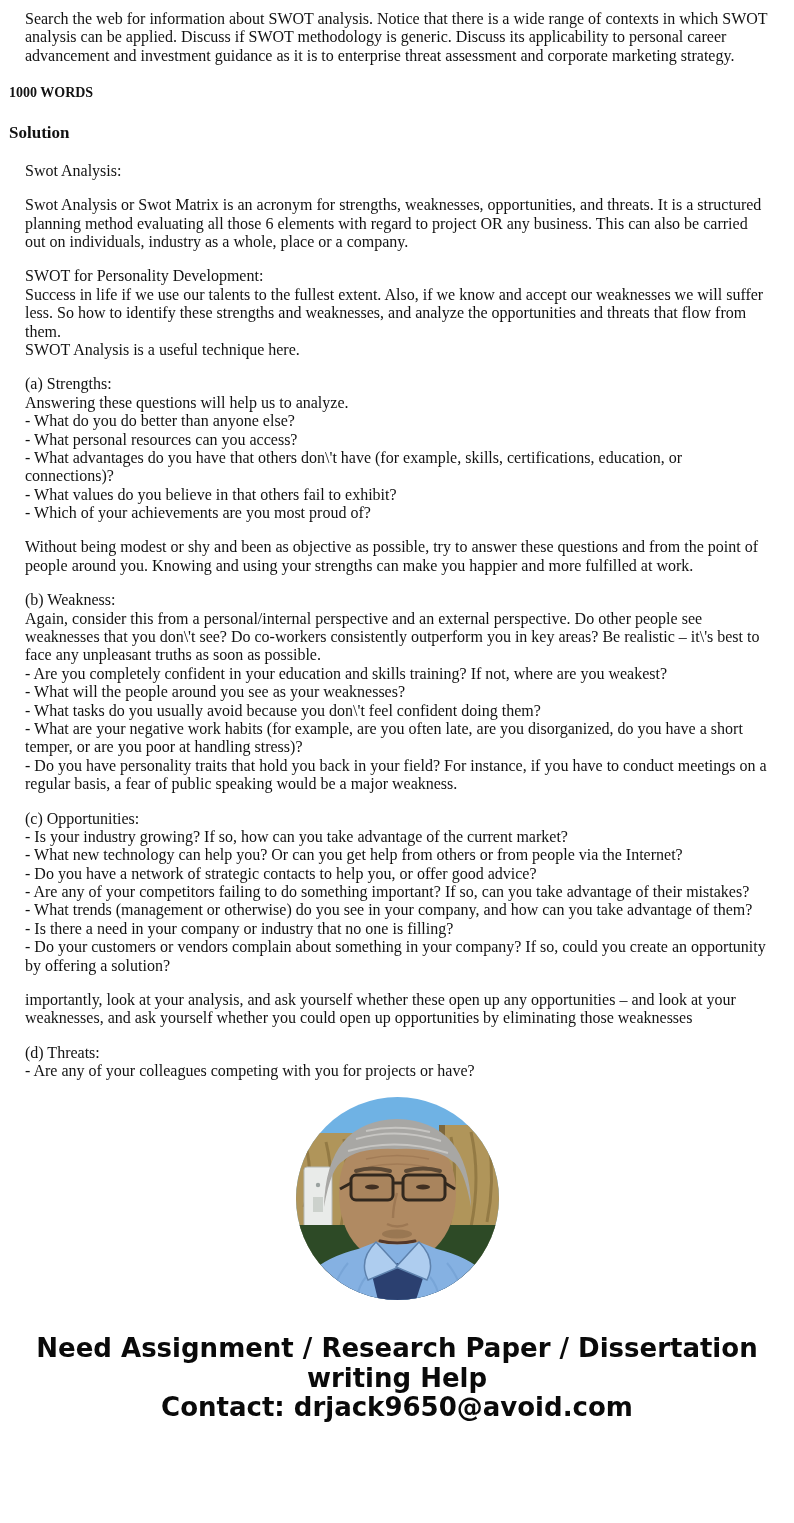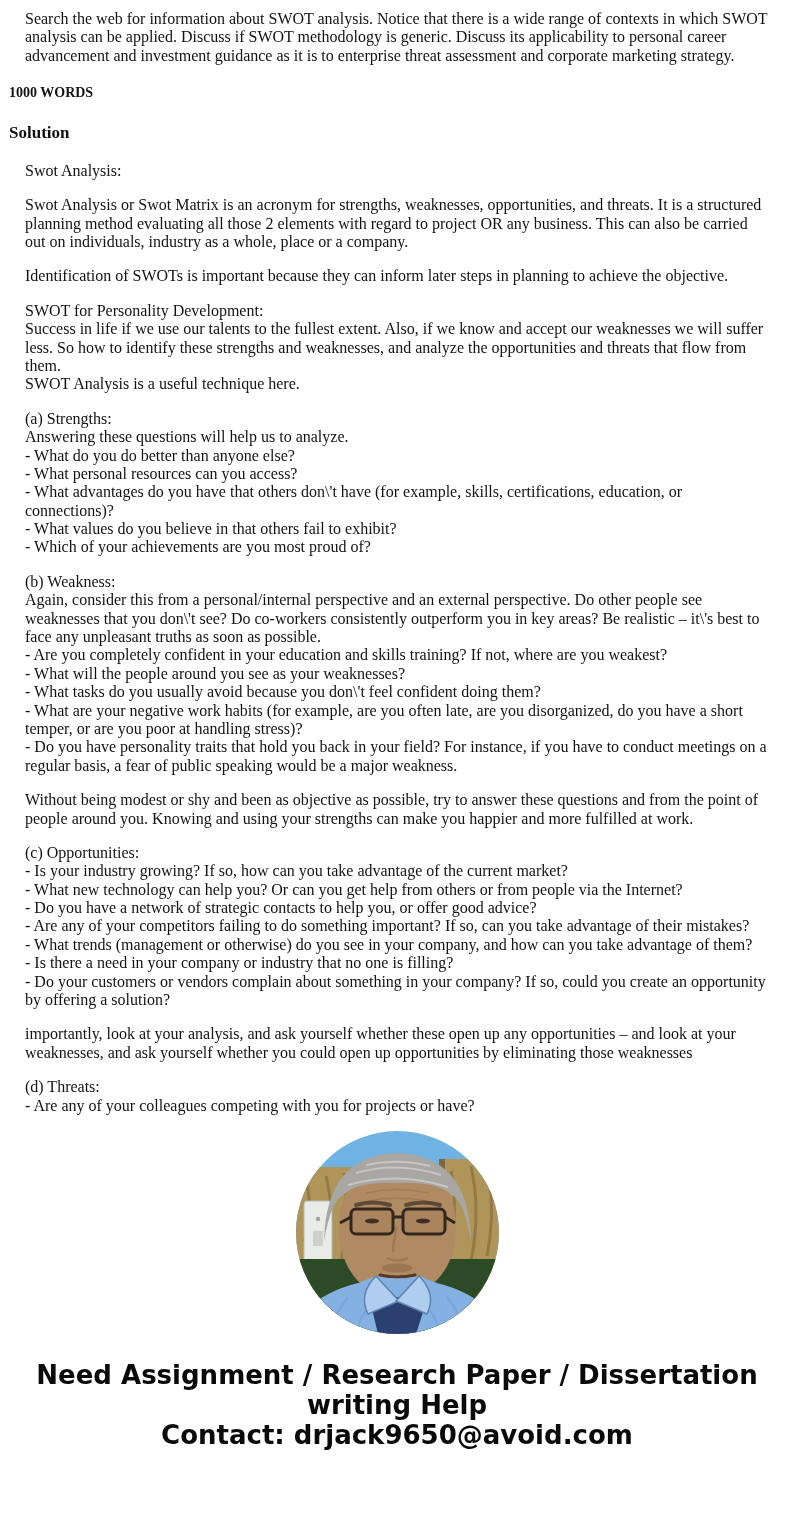--- a/index.html
+++ b/index.html
@@ -31,21 +31,21 @@
     font-weight: bold;
     font-size: 17px;
     font-family: "Liberation Serif", serif;
   }
   .avatar-wrap {
     margin: 14px 0 0 0;
     text-align: center;
   }
   .avatar-wrap svg { display: inline-block; vertical-align: top; }
   .footer-banner {
-    margin-top: 27px;
+    margin-top: 34px;
     text-align: center;
     font-family: "DejaVu Sans", sans-serif;
     font-weight: 700;
     font-size: 26px;
     line-height: 1.15;
     color: #0a0a0a;
   }
   .footer-line { white-space: nowrap; }
   
   .curtain-swirl { fill: none; stroke: #7c6433; stroke-width: 3; opacity: .55; }
@@ -63,40 +63,39 @@
 
 <main class="doc">
 
   <p class="para first">Search the web for information about SWOT analysis. Notice that there is a wide range of contexts in which SWOT analysis can be applied. Discuss if SWOT methodology is generic. Discuss its applicability to personal career advancement and investment guidance as it is to enterprise threat assessment and corporate marketing strategy.</p>
 
   <p class="word-count">1000 WORDS</p>
 
   <h2 class="solution-heading">Solution</h2>
 
   <p class="para">Swot Analysis:</p>
-  <p class="para">Swot Analysis or Swot Matrix is an acronym for strengths, weaknesses, opportunities, and threats. It is a structured planning method evaluating all those 2 elements with regard to project OR any business. This can also be carried out on individuals, industry as a whole, place or a company.</p>
-  <p class="para">Identification of SWOTs is important because they can inform later steps in planning to achieve the objective.</p>
+  <p class="para">Swot Analysis or Swot Matrix is an acronym for strengths, weaknesses, opportunities, and threats. It is a structured planning method evaluating all those 6 elements with regard to project OR any business. This can also be carried out on individuals, industry as a whole, place or a company.</p>
   <p class="para">SWOT for Personality Development:
 Success in life if we use our talents to the fullest extent. Also, if we know and accept our weaknesses we will suffer less. So how to identify these strengths and weaknesses, and analyze the opportunities and threats that flow from them.
 SWOT Analysis is a useful technique here.</p>
   <p class="para">(a) Strengths:
 Answering these questions will help us to analyze.
 - What do you do better than anyone else?
 - What personal resources can you access?
 - What advantages do you have that others don\'t have (for example, skills, certifications, education, or connections)?
 - What values do you believe in that others fail to exhibit?
 - Which of your achievements are you most proud of?</p>
+  <p class="para">Without being modest or shy and been as objective as possible, try to answer these questions and from the point of people around you. Knowing and using your strengths can make you happier and more fulfilled at work.</p>
   <p class="para">(b) Weakness:
 Again, consider this from a personal/internal perspective and an external perspective. Do other people see weaknesses that you don\'t see? Do co-workers consistently outperform you in key areas? Be realistic – it\'s best to face any unpleasant truths as soon as possible.
 - Are you completely confident in your education and skills training? If not, where are you weakest?
 - What will the people around you see as your weaknesses?
 - What tasks do you usually avoid because you don\'t feel confident doing them?
 - What are your negative work habits (for example, are you often late, are you disorganized, do you have a short temper, or are you poor at handling stress)?
 - Do you have personality traits that hold you back in your field? For instance, if you have to conduct meetings on a regular basis, a fear of public speaking would be a major weakness.</p>
-  <p class="para">Without being modest or shy and been as objective as possible, try to answer these questions and from the point of people around you. Knowing and using your strengths can make you happier and more fulfilled at work.</p>
   <p class="para">(c) Opportunities:
 - Is your industry growing? If so, how can you take advantage of the current market?
 - What new technology can help you? Or can you get help from others or from people via the Internet?
 - Do you have a network of strategic contacts to help you, or offer good advice?
 - Are any of your competitors failing to do something important? If so, can you take advantage of their mistakes?
 - What trends (management or otherwise) do you see in your company, and how can you take advantage of them?
 - Is there a need in your company or industry that no one is filling?
 - Do your customers or vendors complain about something in your company? If so, could you create an opportunity by offering a solution?</p>
   <p class="para">importantly, look at your analysis, and ask yourself whether these open up any opportunities – and look at your weaknesses, and ask yourself whether you could open up opportunities by eliminating those weaknesses</p>
   <p class="para">(d) Threats:

